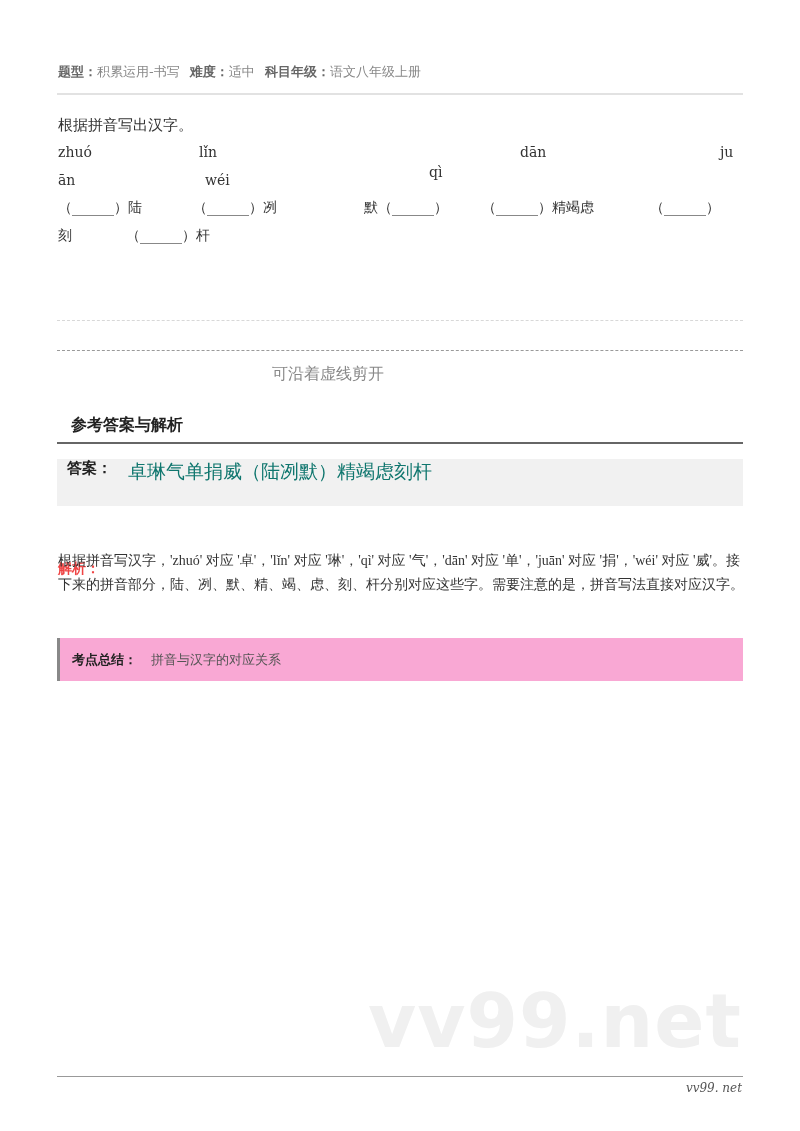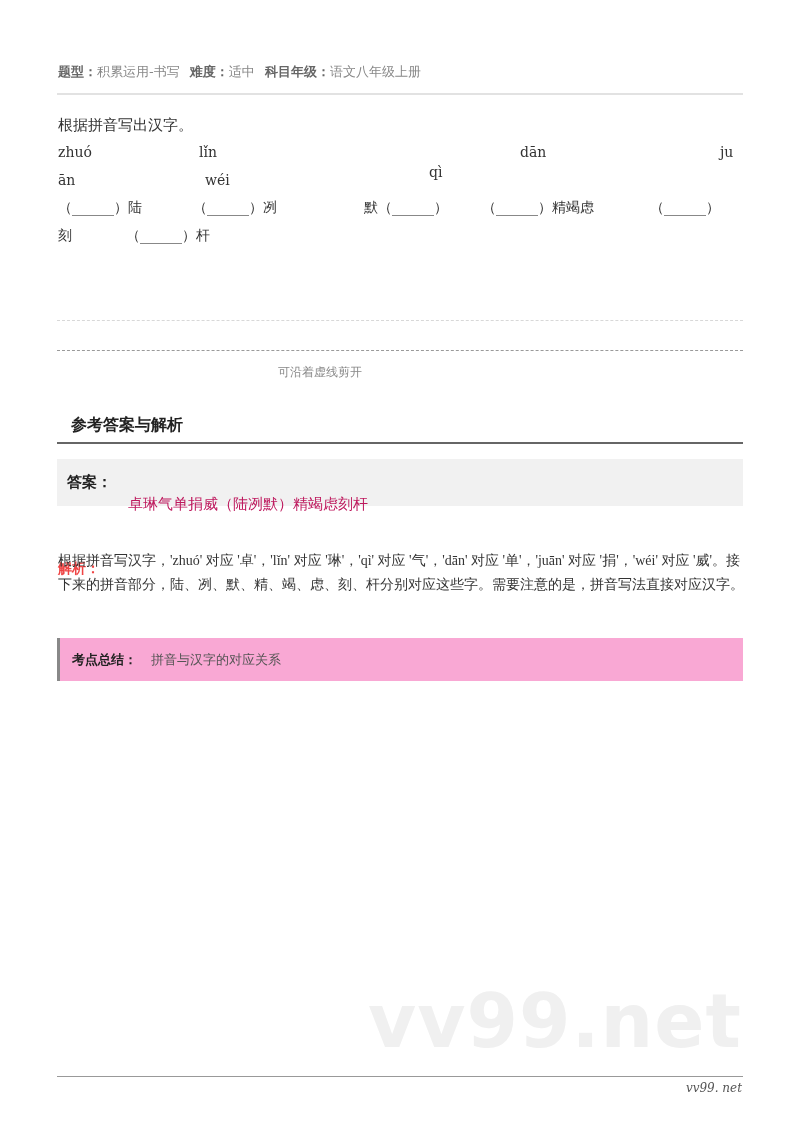--- a/index.html
+++ b/index.html
@@ -63,24 +63,24 @@
       top: 320px;
       border-top: 1px dashed #d8d8d8;
     }
     .dash-line.dark {
       top: 350px;
       border-top: 1px dashed #9a9a9a;
     }
     .cut-hint {
       position: absolute;
       top: 364px;
-      left: 4px;
+      left: 12px;
       width: 632px;
       text-align: center;
-      font-size: 12px;
+      font-size: 16px;
       color: #888888;
       font-family: "DejaVu Sans", sans-serif;
     }
     .section-title {
       position: absolute;
       left: 58px;
       top: 415px;
       font-size: 16px;
       font-weight: bold;
       color: #222222;
@@ -96,34 +96,32 @@
       background: #666666;
     }
     .answer-box {
       position: absolute;
       left: 57px;
       top: 459px;
       width: 686px;
       height: 47px;
       background: #f1f1f1;
       display: flex;
-      align-items: center;
       padding-left: 10px;
       font-family: "DejaVu Sans", sans-serif;
     }
     .answer-label {
       font-size: 15px;
       font-weight: bold;
       color: #222222;
       margin-right: 16px;
     }
     .answer-value {
-      font-size: 15px;
-      color: #be185d;
-      margin-top: 44px;
+      font-size: 19px;
+      color: #0f766e;
     }
     .analysis-label {
       position: absolute;
       left: 58px;
       top: 560px;
       font-size: 14px;
       font-weight: bold;
       color: #ef4444;
       font-family: "DejaVu Sans", sans-serif;
     }

